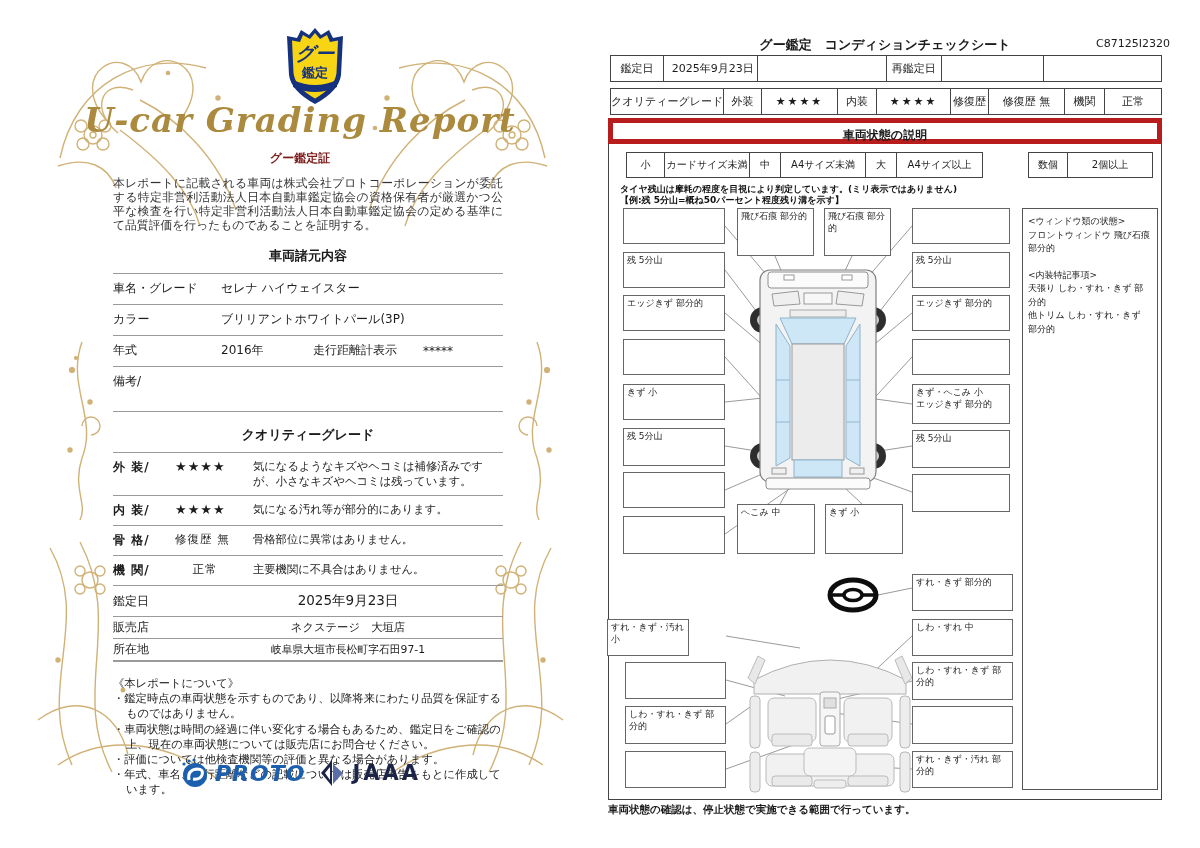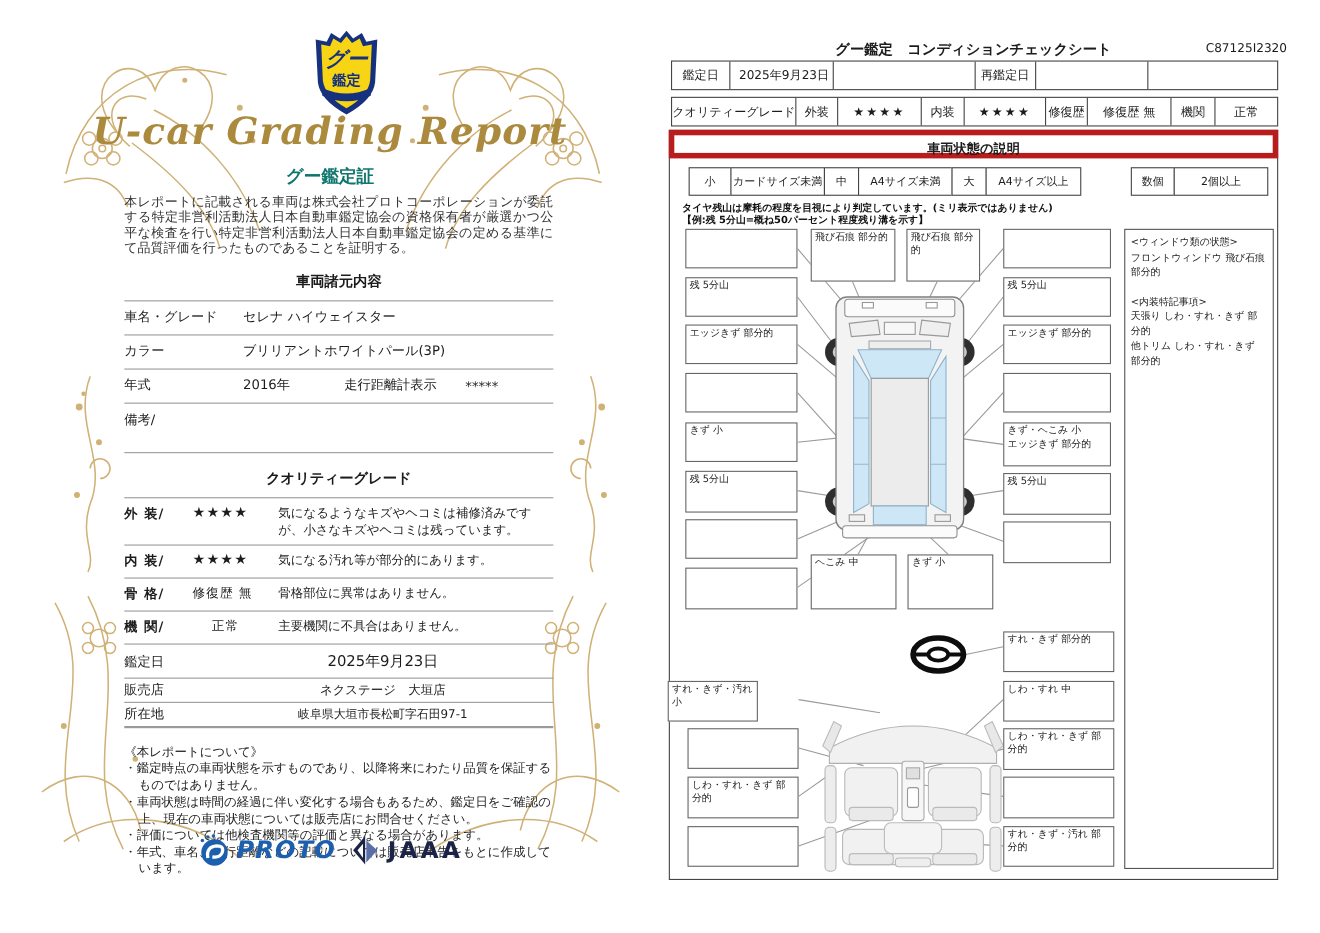--- a/index.html
+++ b/index.html
@@ -8,21 +8,21 @@
   .page{position:absolute;top:0;height:848px;}
   #left-page{left:0;width:600px;}
   #right-page{left:600px;width:600px;}
   
   .gold{stroke:#c8a45f;fill:none;stroke-width:1.4;}
   .orn{position:absolute;opacity:.85;}
   #ucar-title{position:absolute;top:100px;left:0;width:600px;text-align:center;
     font-family:"DejaVu Serif","Liberation Serif",serif;font-style:italic;font-weight:bold;
     font-size:34px;color:#ab8a3e;letter-spacing:1px;}
   #grading-sub{position:absolute;top:150px;left:0;width:600px;text-align:center;
-    font-size:16px;font-weight:bold;color:#0f766e;}
+    font-size:12px;font-weight:bold;color:#7f1d1d;}
   #left-col{position:absolute;top:176px;left:113px;width:390px;}
   .intro{font-size:11.8px;line-height:1.2;text-align:justify;color:#333;}
   .sec-title{text-align:center;font-weight:bold;font-size:13px;padding:14px 0 8px 0;}
   .trow{display:flex;align-items:center;border-top:1px solid #9a9a9a;min-height:30px;
     font-size:12px;}
   .trow:last-child{border-bottom:1px solid #9a9a9a;}
   .tb{border-bottom:1px solid #9a9a9a;}
   .lab{width:108px;flex:none;}
   .gradrow{display:flex;border-top:1px solid #9a9a9a;padding:6px 0;font-size:12px;align-items:flex-start;}
   .gradrow .glab{width:62px;flex:none;font-weight:bold;letter-spacing:1px;}
@@ -426,13 +426,14 @@
   <div class="abox" style="left:25px;top:662px;width:101px;height:37px;"><span></span></div>
   <div class="abox" style="left:25px;top:706px;width:101px;height:38px;"><span>しわ・すれ・きず 部分的</span></div>
   <div class="abox" style="left:25px;top:751px;width:101px;height:37px;"><span></span></div>
 
   <div class="abox" style="left:312px;top:574px;width:101px;height:37px;"><span>すれ・きず 部分的</span></div>
   <div class="abox" style="left:312px;top:619px;width:101px;height:37px;"><span>しわ・すれ 中</span></div>
   <div class="abox" style="left:312px;top:662px;width:101px;height:38px;"><span>しわ・すれ・きず 部分的</span></div>
   <div class="abox" style="left:312px;top:706px;width:101px;height:38px;"><span></span></div>
   <div class="abox" style="left:312px;top:751px;width:101px;height:37px;"><span>すれ・きず・汚れ 部分的</span></div>
 
+  <div class="rp-foot">車両状態の確認は、停止状態で実施できる範囲で行っています。</div>
 </div>
 
 </body></html>

